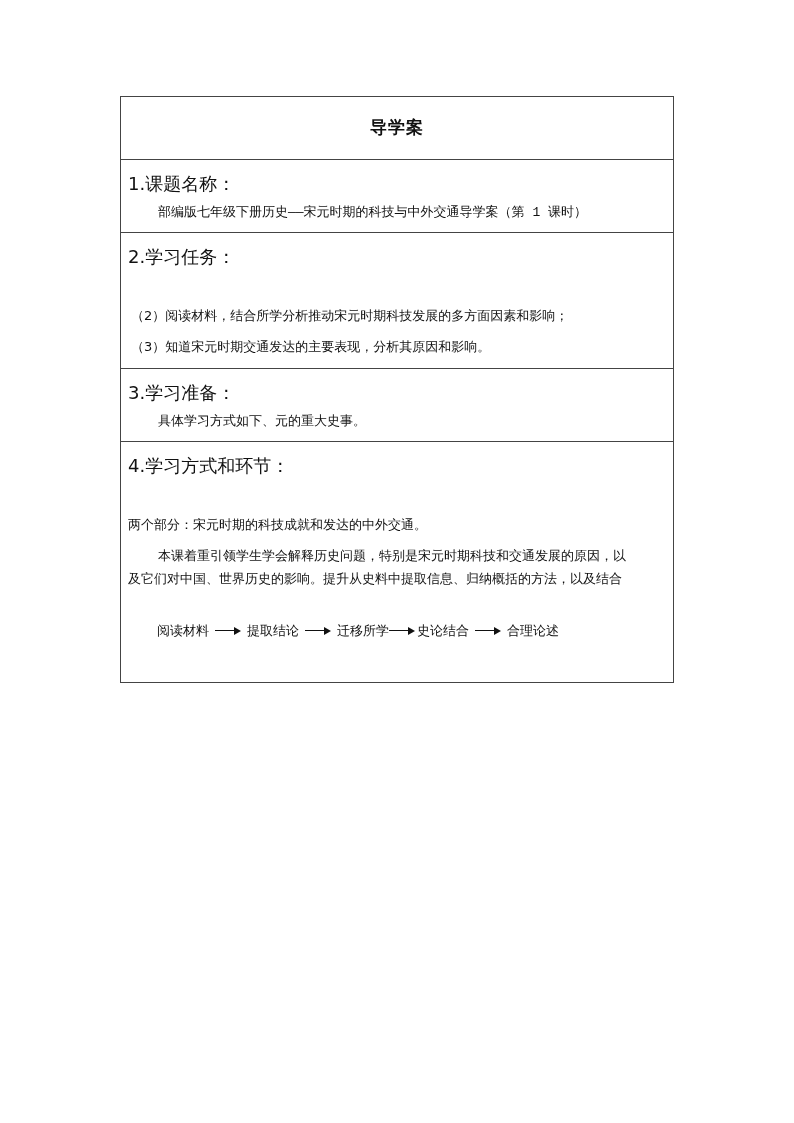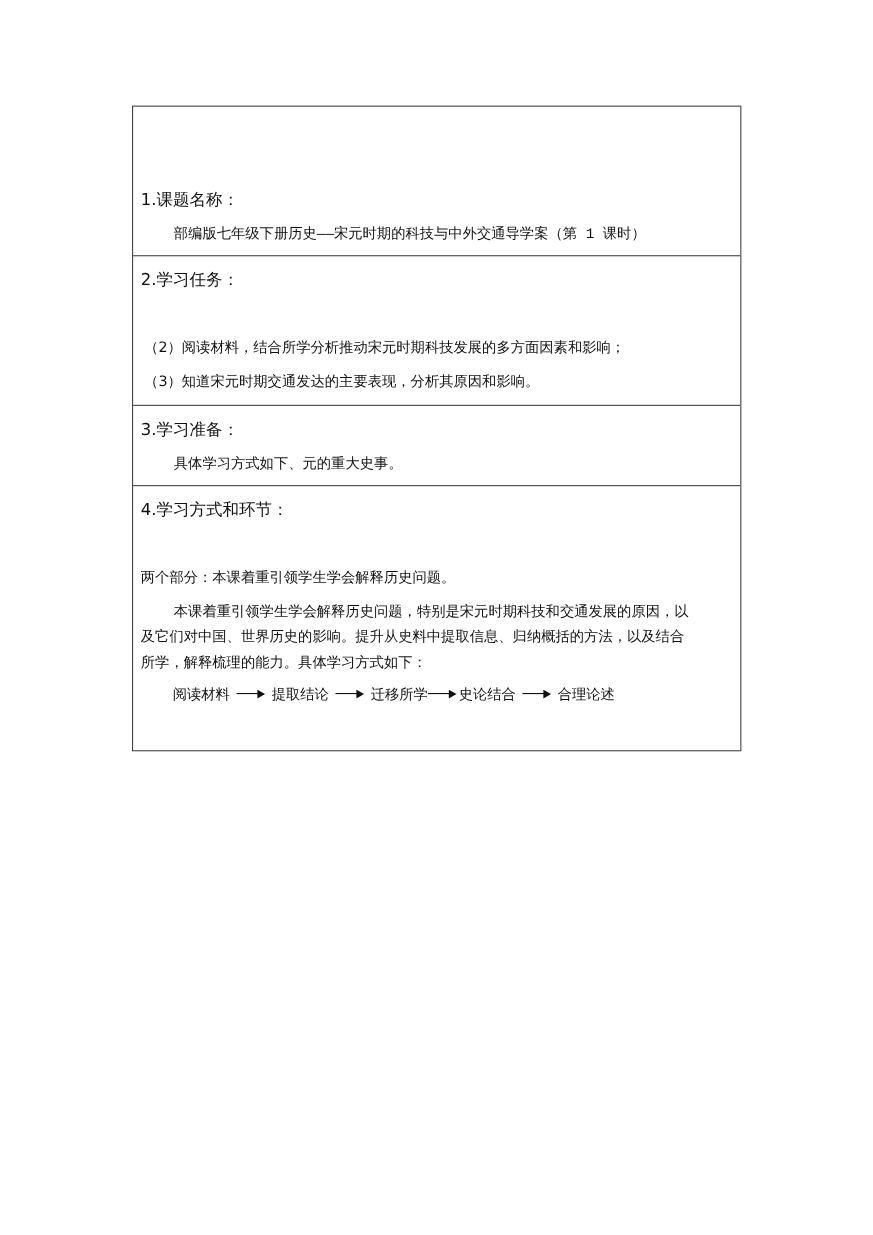--- a/index.html
+++ b/index.html
@@ -7,58 +7,60 @@
     .page { position: absolute; left: 0; top: 0; width: 794px; height: 1123px; background: #fff; }
     .frame { position: absolute; left: 120px; top: 96px; width: 552px; height: 585px; border: 1px solid #444; box-sizing: content-box; }
     .row { position: absolute; left: 0; width: 552px; box-sizing: border-box; border-bottom: 1px solid #444; }
     .row.last { border-bottom: none; }
     .r0 { top: 0; height: 63px; }
     .r1 { top: 63px; height: 73px; }
     .r2 { top: 136px; height: 136px; }
     .r3 { top: 272px; height: 73px; }
     .r4 { top: 345px; height: 240px; }
     .title { position: absolute; left: 0; right: 0; top: 19px; text-align: center; font-size: 17px; font-weight: bold; letter-spacing: 1px; }
-    .label { position: absolute; left: 7px; font-size: 15px; }
+    .label { position: absolute; left: 7px; font-size: 18px; }
     .line { position: absolute; font-size: 13px; white-space: nowrap; }
     .indent { left: 37px; font-family: Liberation Mono, monospace; }
     .item { left: 10px; }
     .flow { position: absolute; left: 36px; font-size: 13px; display: flex; align-items: center; white-space: nowrap; }
     .flow .arrow { display: inline-block; position: relative; width: 26px; height: 10px; margin: 0 6px; }
     .flow .arrow::before { content: ""; position: absolute; left: 0; right: 6px; top: 4px; border-top: 1.5px solid #111; }
     .flow .arrow::after { content: ""; position: absolute; right: 0; top: 1px; border-left: 7px solid #111; border-top: 4px solid transparent; border-bottom: 4px solid transparent; }
   </style>
 </head>
 <body>
 
 <div class="page">
   <div class="frame">
 
+    <div class="row r0">
+      <div class="title">导学案</div>
+    </div>
 
     <div class="row r1">
       <div class="label" style="top:12px">1.课题名称：</div>
       <div class="line indent" style="top:43px">部编版七年级下册历史——宋元时期的科技与中外交通导学案（第 1 课时）</div>
     </div>
 
     <div class="row r2">
       <div class="label" style="top:12px">2.学习任务：</div>
       <div class="line item" style="top:74px">（2）阅读材料，结合所学分析推动宋元时期科技发展的多方面因素和影响；</div>
       <div class="line item" style="top:105px">（3）知道宋元时期交通发达的主要表现，分析其原因和影响。</div>
     </div>
 
     <div class="row r3">
       <div class="label" style="top:12px">3.学习准备：</div>
       <div class="line indent" style="top:43px">具体学习方式如下、元的重大史事。</div>
     </div>
 
     <div class="row r4 last">
       <div class="label" style="top:12px">4.学习方式和环节：</div>
-      <div class="line" style="left:7px; top:74px">两个部分：本课着重引领学生学会解释历史问题。</div>
+      <div class="line" style="left:7px; top:74px">两个部分：宋元时期的科技成就和发达的中外交通。</div>
       <div class="line" style="left:7px; top:128px">及它们对中国、世界历史的影响。提升从史料中提取信息、归纳概括的方法，以及结合</div>
       <div class="line indent" style="top:105px">本课着重引领学生学会解释历史问题，特别是宋元时期科技和交通发展的原因，以</div>
-      <div class="line" style="left:7px; top:151px">所学，解释梳理的能力。具体学习方式如下：</div>
       <div class="flow" style="top:180px">
         <span>阅读材料</span>
         <span class="arrow"></span>
         <span>提取结论</span>
         <span class="arrow"></span>
         <span>迁移所学</span>
         <span class="arrow" style="margin:0 2px 0 0"></span>
         <span>史论结合</span>
         <span class="arrow"></span>
         <span>合理论述</span>

